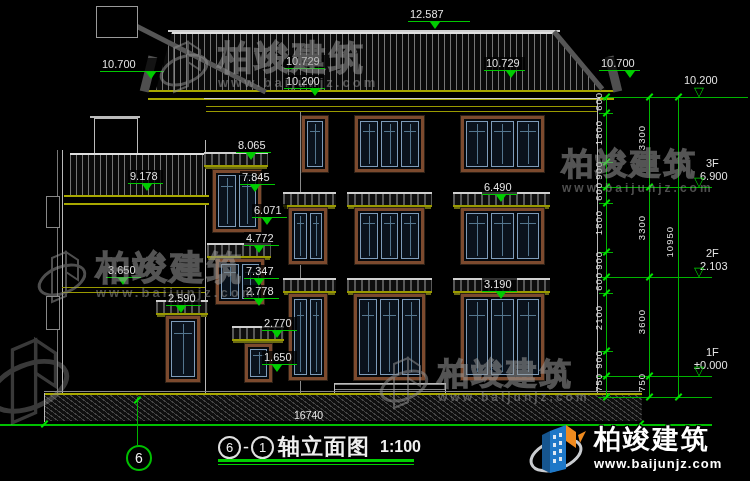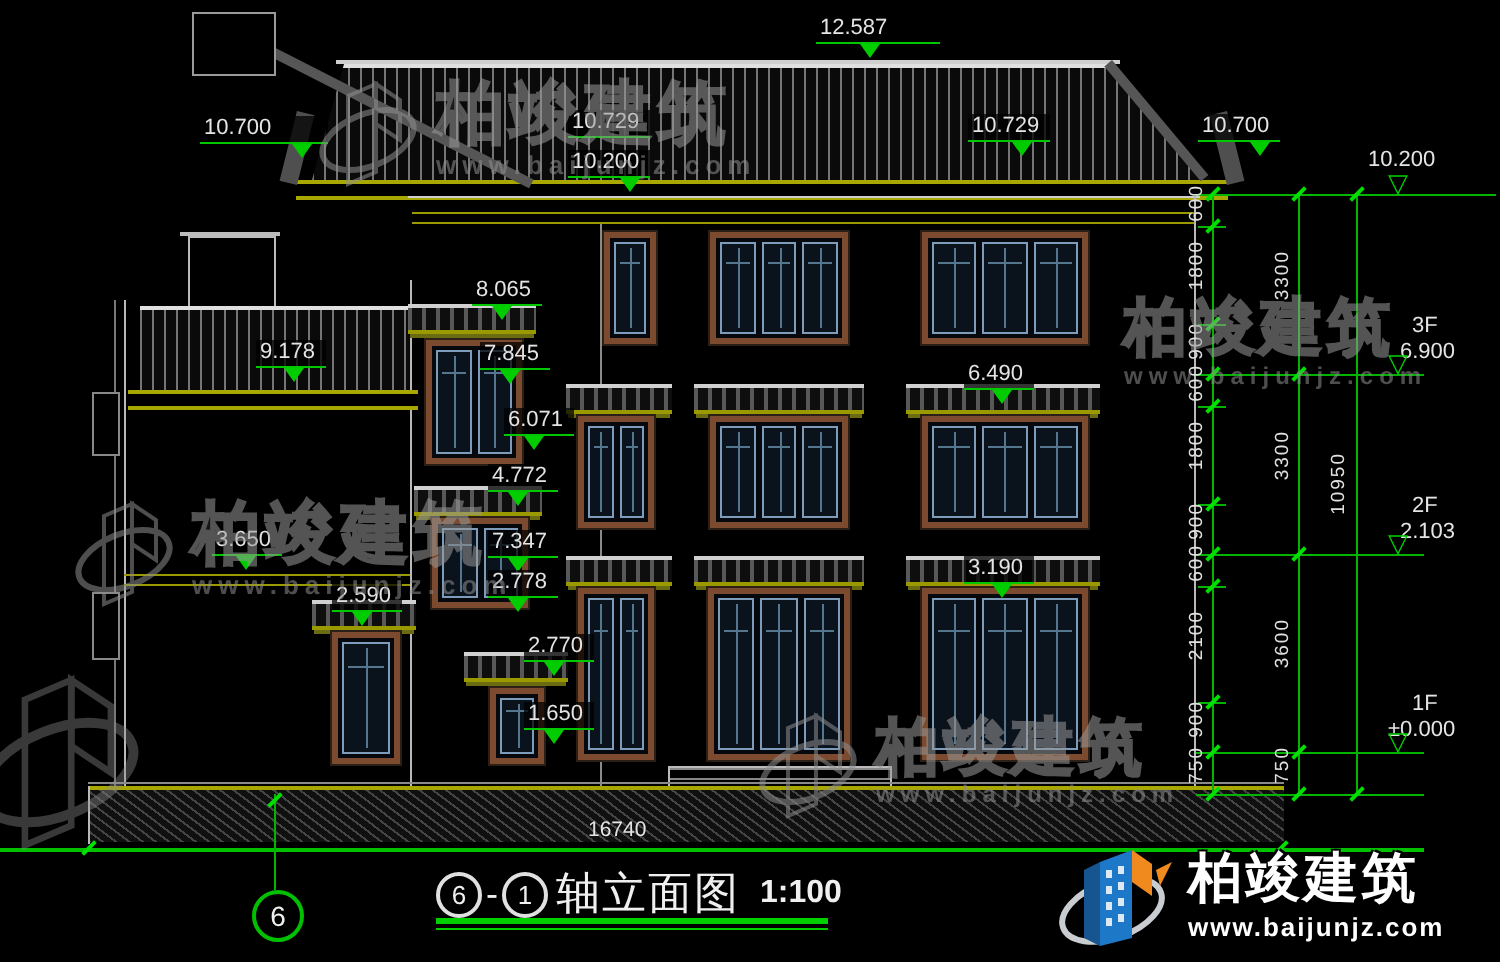--- a/index.html
+++ b/index.html
@@ -42,21 +42,21 @@
   .etip{position:absolute;width:9px;height:36px;background:#4f4f4f;}
   
   .ground{position:absolute;background:
     repeating-linear-gradient(37deg,#454545 0 1px,#101010 1px 4px),
     repeating-linear-gradient(-41deg,#3a3a3a 0 1px,transparent 1px 5px);}
   
   .title{position:absolute;display:flex;align-items:center;color:#efefef;z-index:5;}
   .tcirc{display:inline-flex;align-items:center;justify-content:center;width:19px;height:19px;
     border:2px solid #e0e0e0;border-radius:50%;font-size:13px;color:#efefef;}
   .tdash{font-size:18px;margin:0 2px;color:#efefef;}
-  .tname{font-size:22px;font-weight:normal;letter-spacing:1px;margin-left:4px;}
+  .tname{font-size:22px;font-weight:bold;letter-spacing:1px;margin-left:4px;}
   .tscale{font-size:16px;font-weight:bold;margin-left:10px;}
   
   .bub{position:absolute;width:22px;height:22px;border:2px solid #00c000;border-radius:50%;
     color:#efefef;font-size:14px;display:flex;align-items:center;justify-content:center;z-index:4;}
   
   .wm{position:absolute;display:flex;align-items:center;gap:8px;opacity:.55;z-index:5;pointer-events:none;}
   .wmbrand{font-size:34px;font-weight:bold;letter-spacing:3px;color:#2a2a2a;
     -webkit-text-stroke:1.4px #999;line-height:1.05;}
   .wmurl{font-size:13px;font-weight:bold;letter-spacing:3px;color:#8f8f8f;}
   

